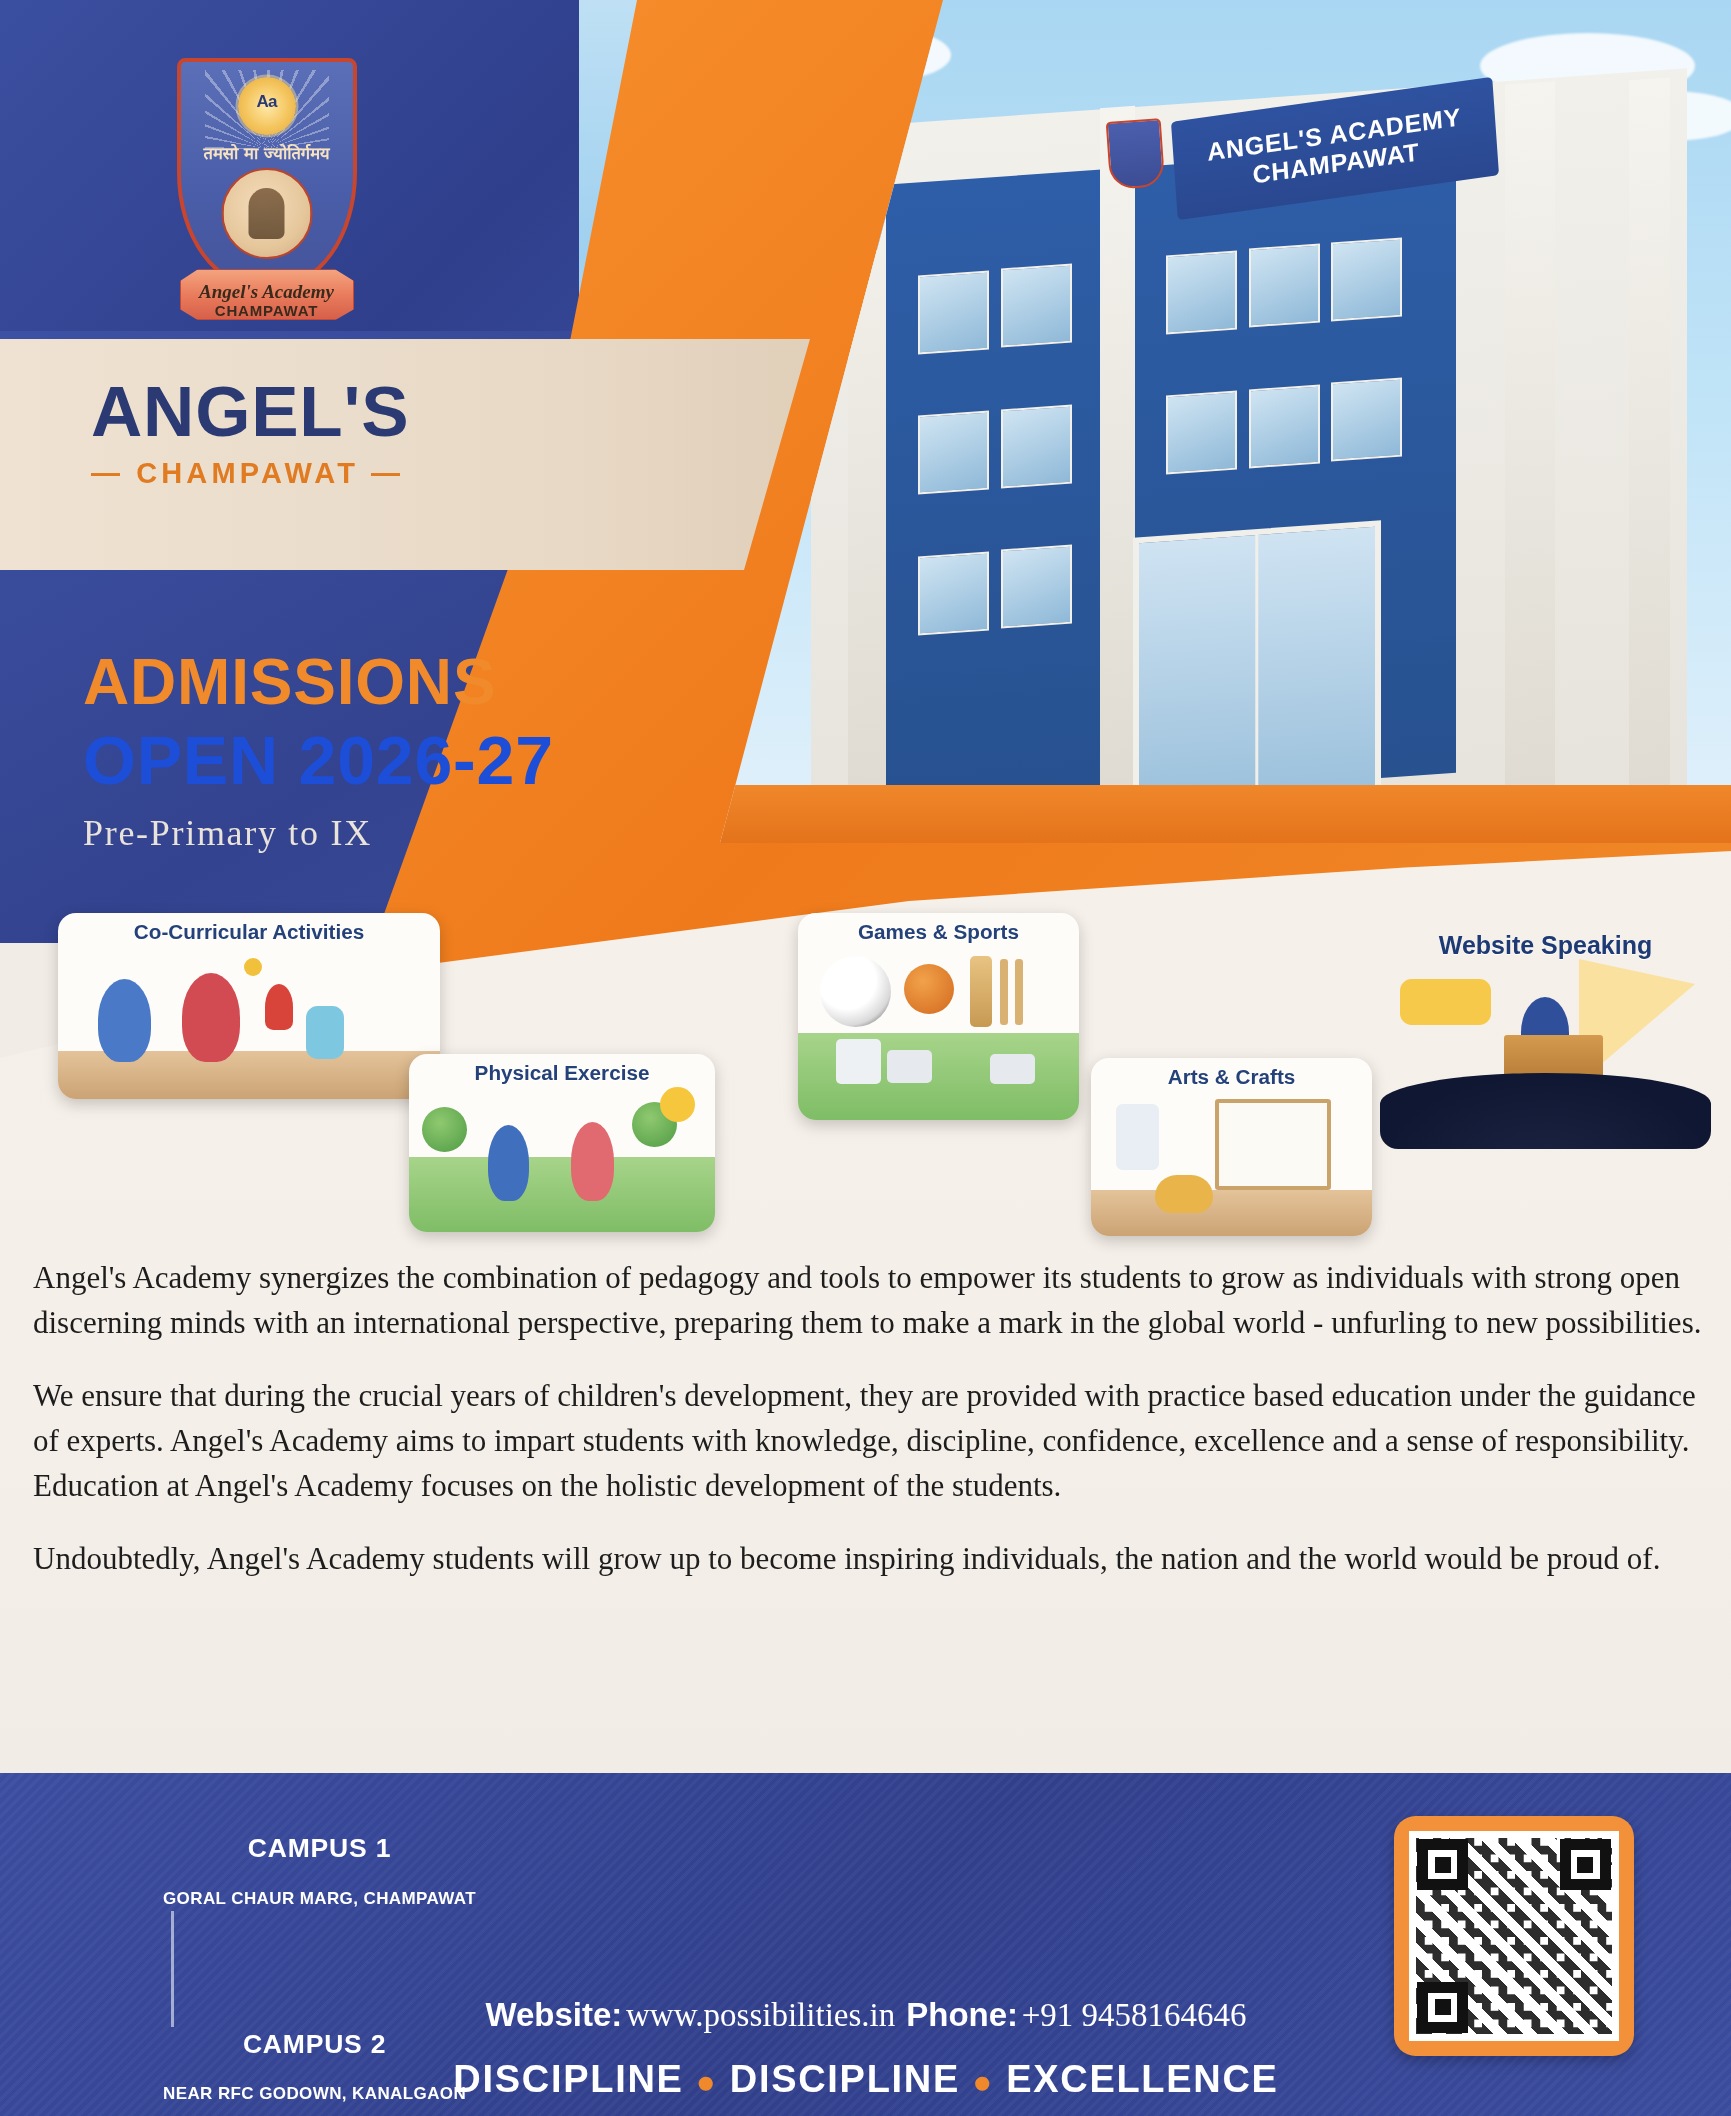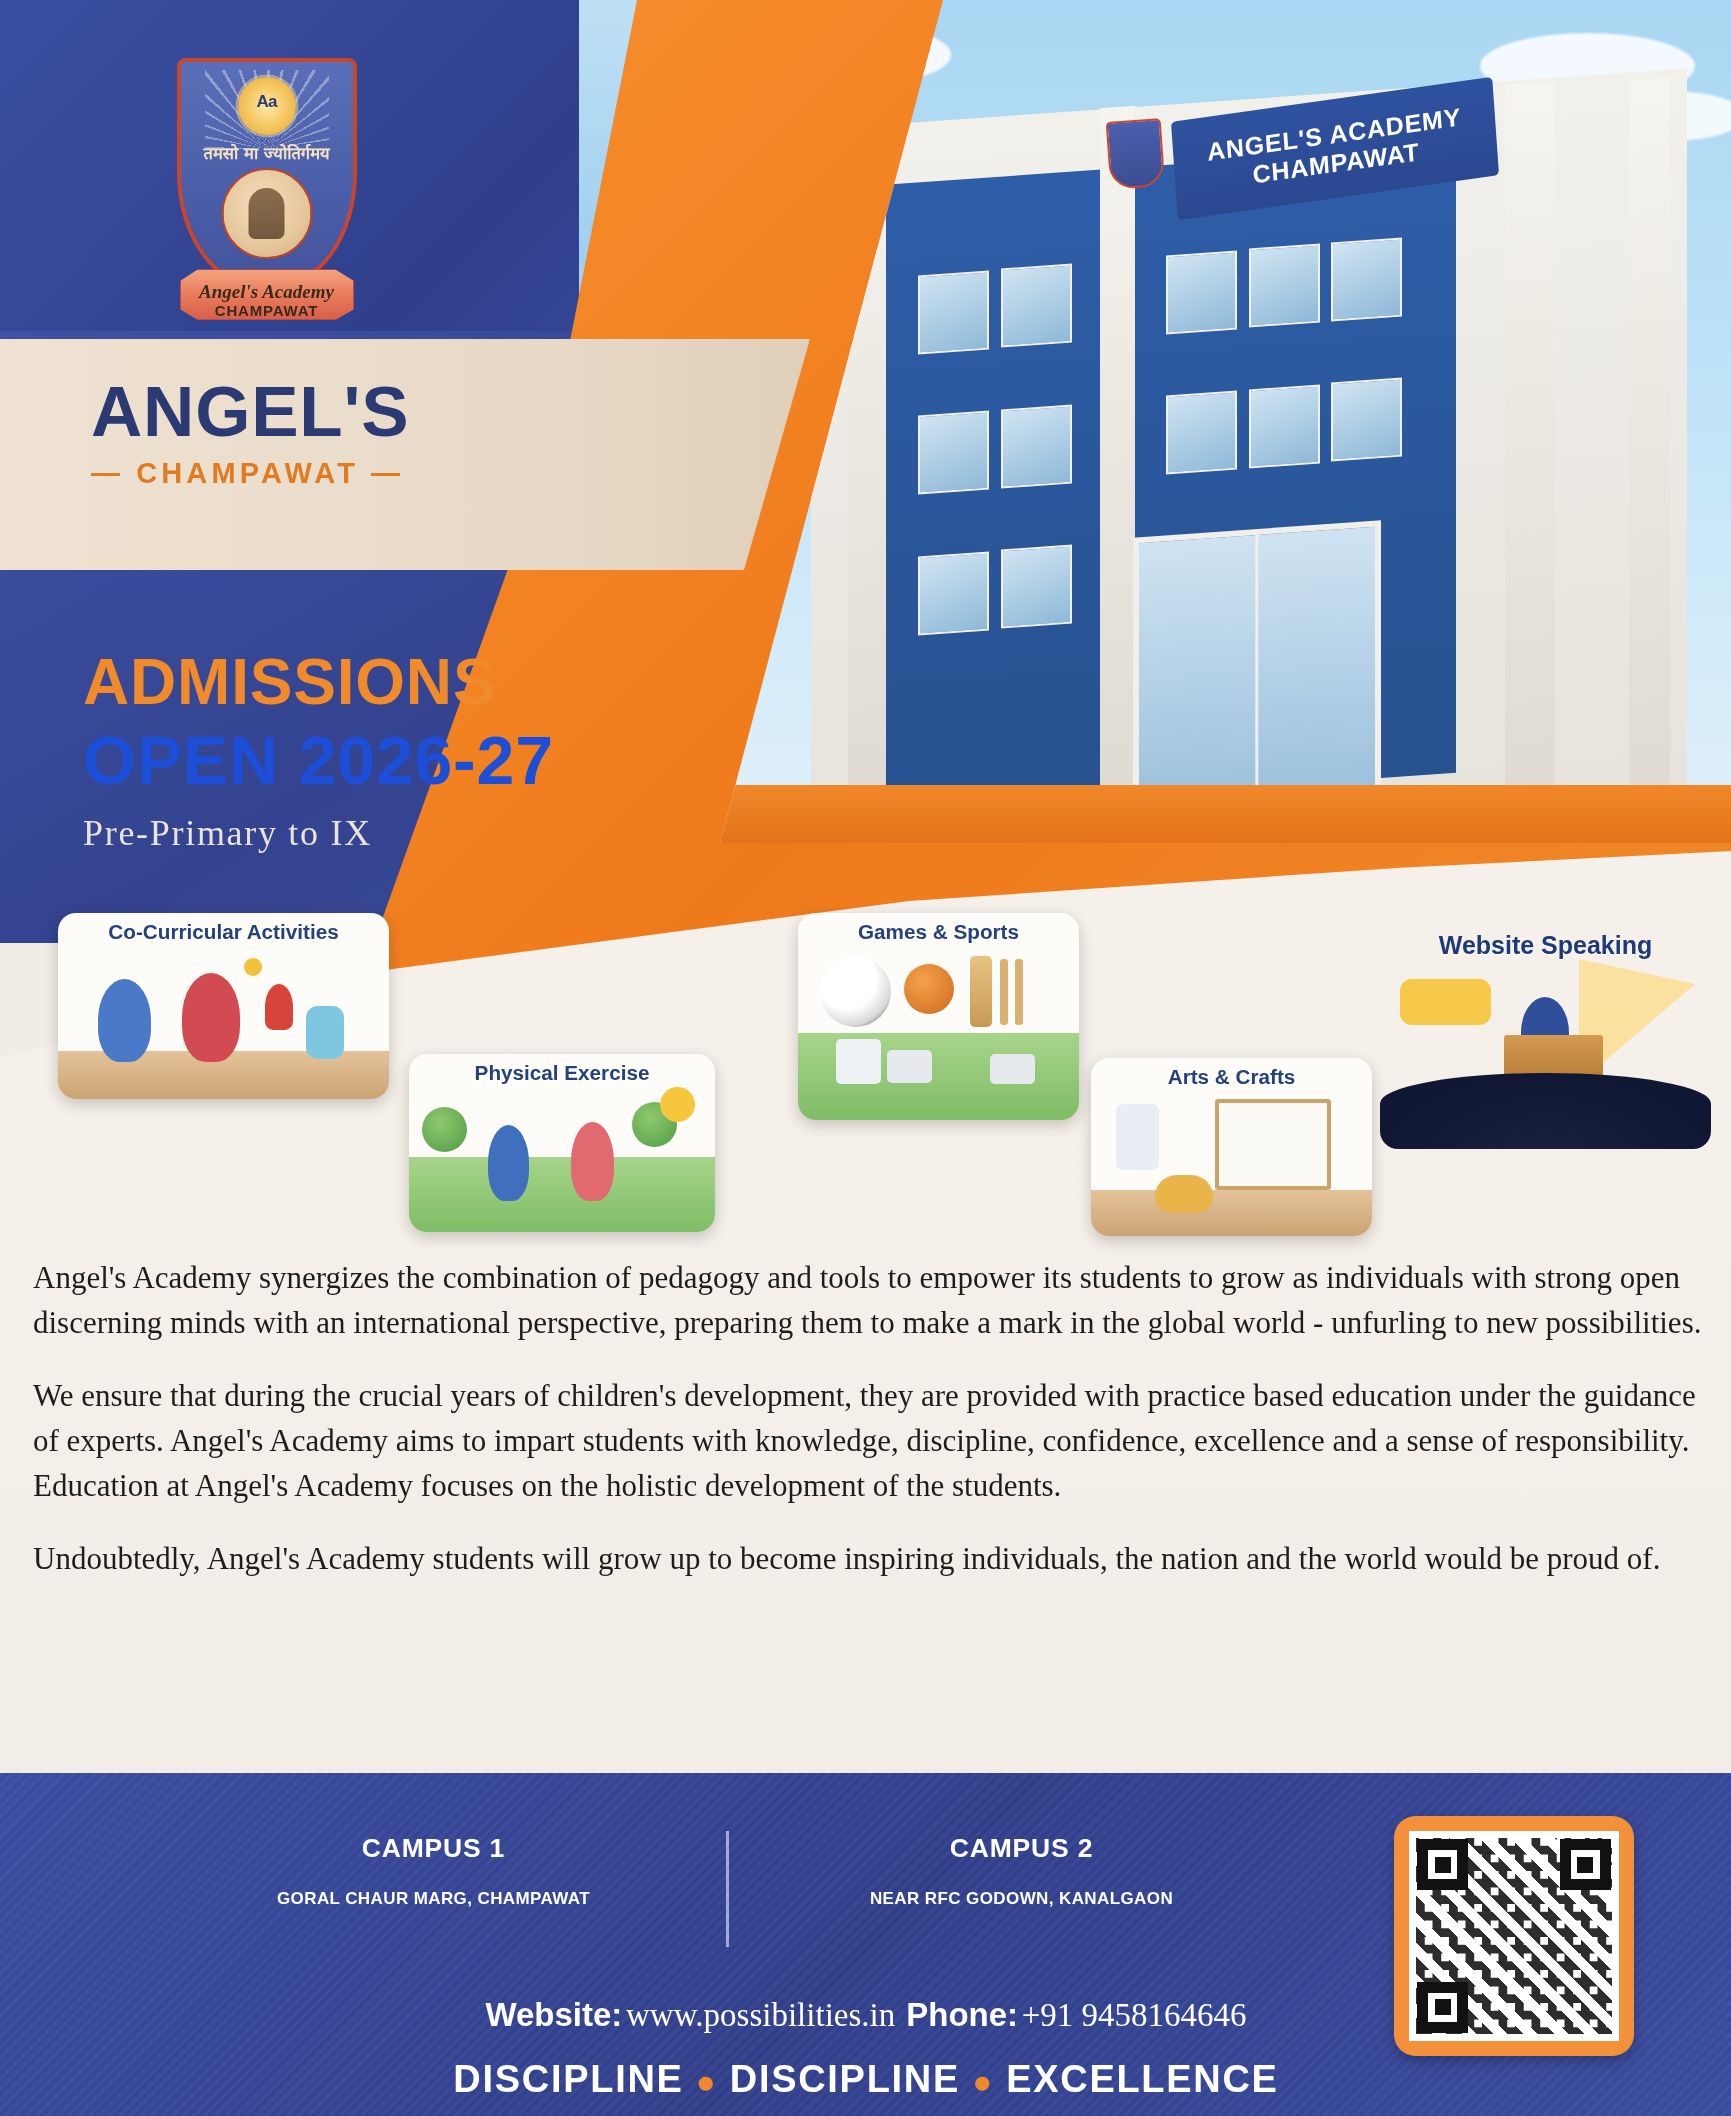--- a/index.html
+++ b/index.html
@@ -216,21 +216,21 @@
     overflow: hidden;
   }
   .card .cap {
     position: absolute; left: 0; right: 0; top: 6.6px; text-align: center;
     font-size: 20.7px; font-weight: bold; color: #24417a;
     text-shadow: 0 0.8px 0 #fff;
     z-index: 4;
   }
   .card .art { position: absolute; inset: 0; }
 
-  .c1 { left: 58px;  top: 913px; width: 331px; height: 186px; }
+  .c1 { left: 58px;  top: 913px; width: 382px; height: 186px; }
   .c2 { left: 409px; top: 1054px; width: 306px; height: 178px; }
   .c3 { left: 798px; top: 913px; width: 281px; height: 207px; }
   .c4 { left: 1091px;top: 1058px; width: 281px; height: 178px; }
   .c5 { left: 1380px;top: 926px; width: 331px; height: 223px; background: transparent; box-shadow: none; }
 
   .c5 .cap { color: #1d3a74; font-size: 25px; top: 5px; }
 
   
   .grass { position: absolute; left: 0; right: 0; bottom: 0; height: 42%;
            background: linear-gradient(180deg, #a7d48a 0%, #7fbd66 100%); }
@@ -272,22 +272,22 @@
   
   .footer {
     position: absolute; left: 0; top: 1773px; width: 1732px; height: 343px;
     background: linear-gradient(135deg, #3b4da0 0%, #313f8b 50%, #3a4c9e 100%);
   }
   .footer:before {
     content: ""; position: absolute; inset: 0;
     background-image: repeating-linear-gradient(135deg, rgba(255,255,255,.035) 0 3.3px, rgba(0,0,0,0) 3.3px 7.4px);
   }
   .campuses {
-    position: absolute; left: 149px; top: 58px; width: 1157px;
-    display: flex; align-items: flex-start; color: #fff;
+    position: absolute; left: 163px; top: 58px; width: 1157px;
+    display: flex; align-items: flex-start; color: #fff; flex-direction: column;
   }
   .campus {
     flex: 1; text-align: center; line-height: 1.35;
   }
   .campus .t { font-size: 26.5px; font-weight: bold; letter-spacing: 0.8px; }
   .campus .a { font-size: 17px; font-weight: bold; letter-spacing: 0.4px; margin-top: 21px; }
   .vdiv {
     width: 2.5px; height: 116px; background: rgba(255,255,255,.55); margin: 0 8.3px;
   }
   .qr-frame {

